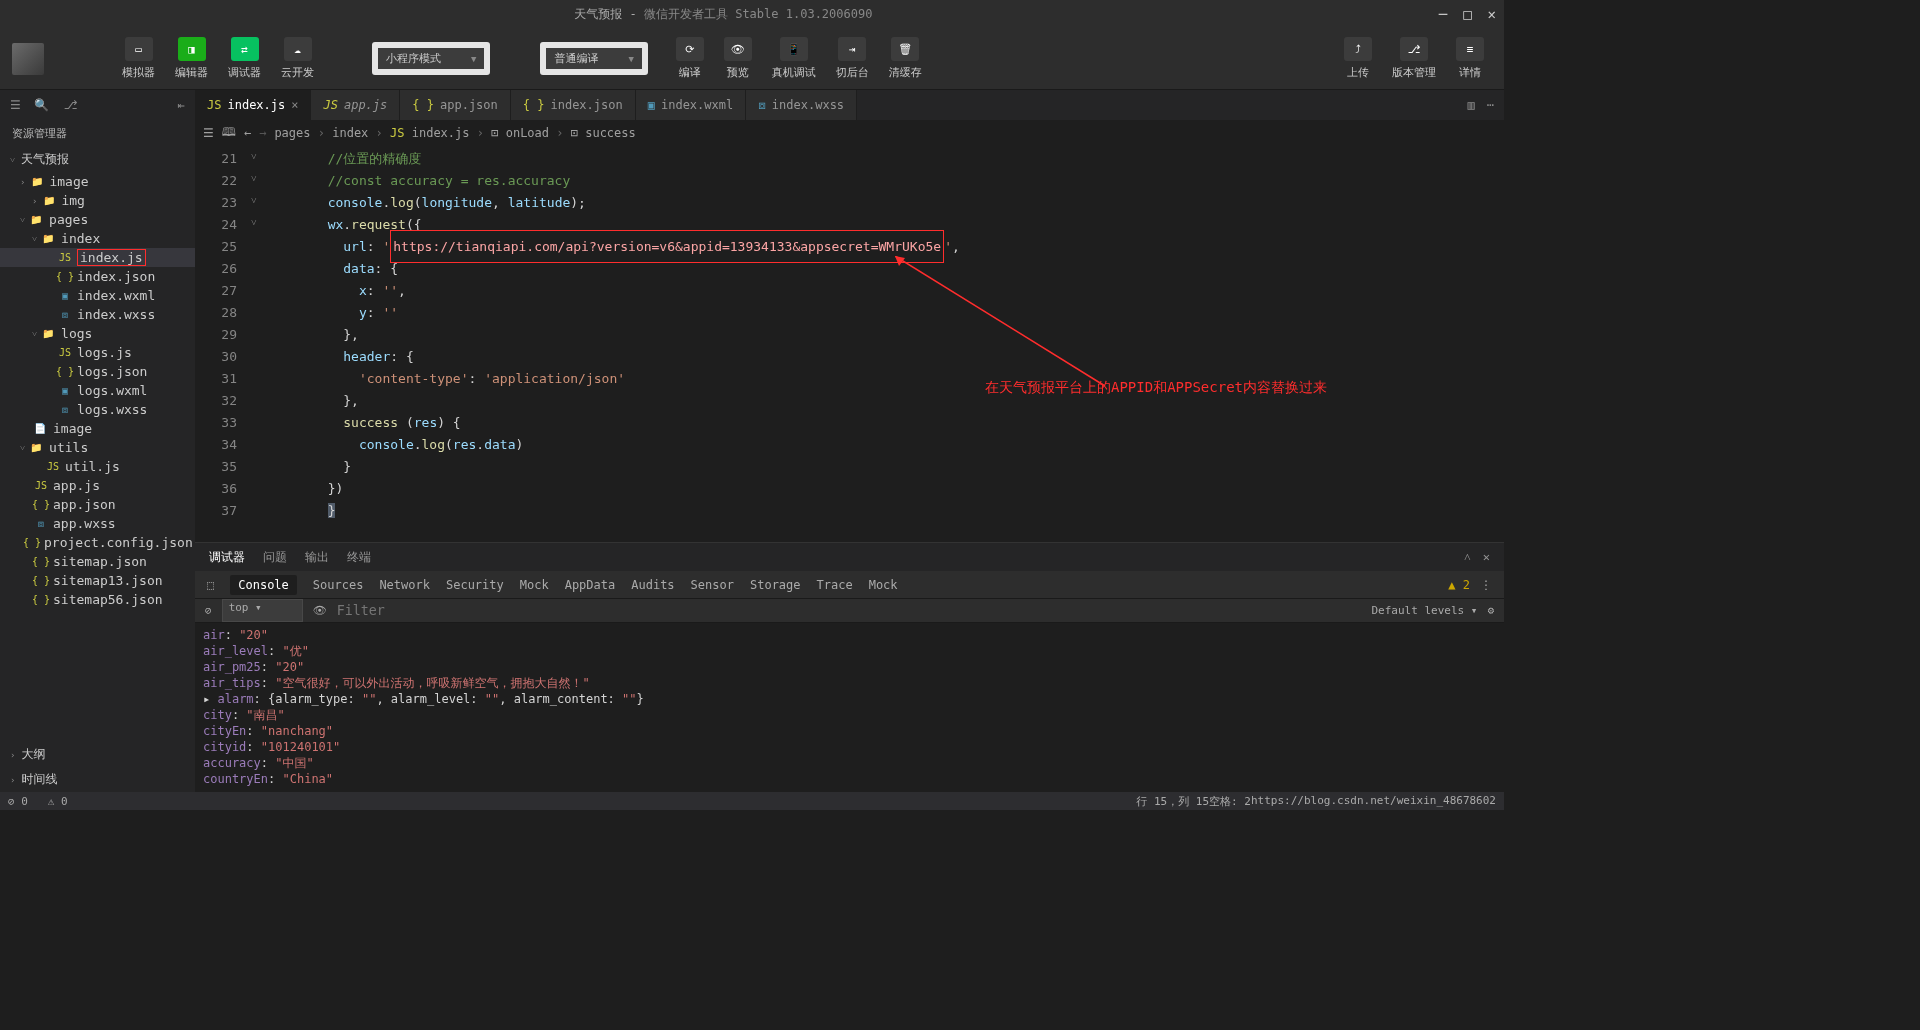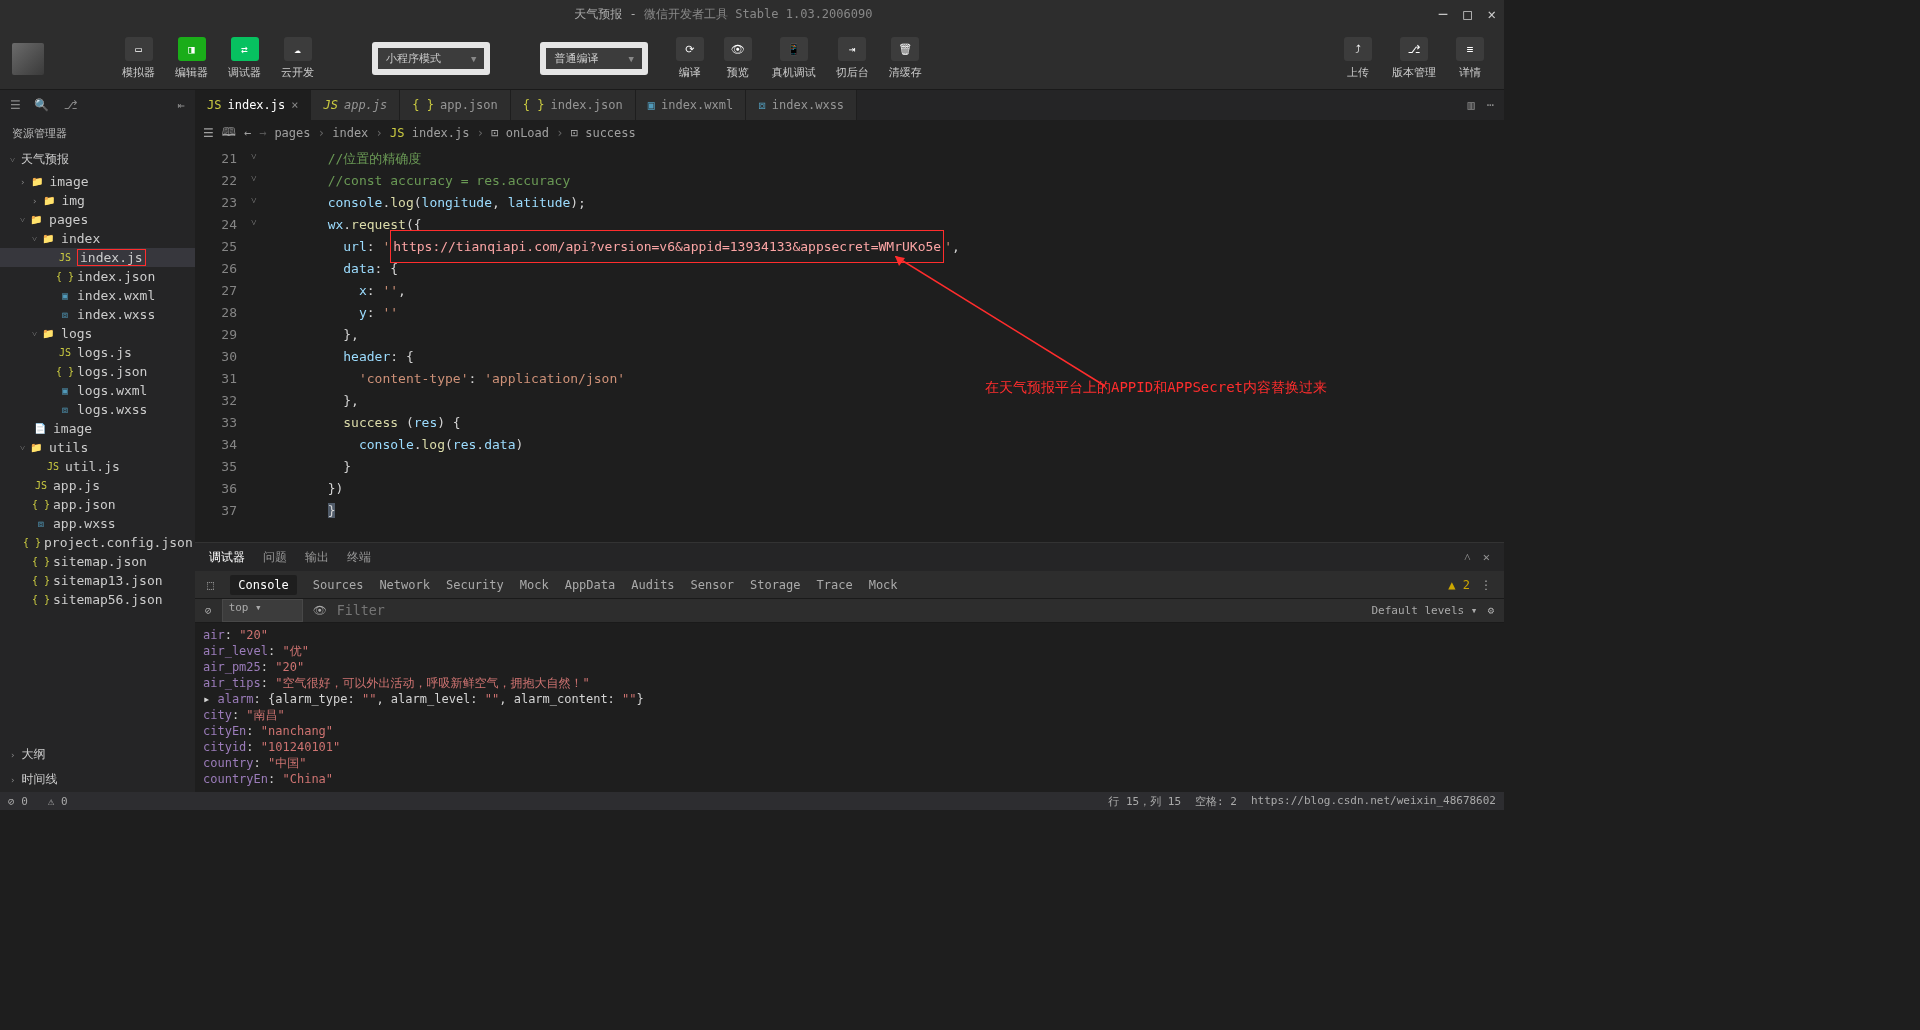--- a/index.html
+++ b/index.html
@@ -63,21 +63,21 @@
 .devtabs .dt.active{background:#1e1e1e;color:#fff;padding:3px 8px;border-radius:2px}
 .devtabs .rt{margin-left:auto;display:flex;gap:10px;align-items:center}
 .warn{color:#cca700}
 .console-bar{height:24px;display:flex;align-items:center;gap:10px;padding:0 10px;background:#2d2d2d;color:#aaa;font-size:11px;border-bottom:1px solid #1a1a1a}
 .console-bar input{background:transparent;border:none;color:#ccc;flex:1;outline:none}
 .console-out{flex:1;overflow:auto;font-family:Consolas,monospace;font-size:12px;line-height:16px;padding:4px 8px;color:#d4d4d4}
 .co-key{color:#9b7cba}
 .co-str{color:#ce7371}
 .co-pun{color:#d4d4d4}
 .statusbar{height:18px;background:#2d2d30;color:#aaa;font-size:11px;display:flex;align-items:center;padding:0 8px;gap:10px}
-.statusbar .rt{margin-left:auto;display:flex;gap:14px}
+.statusbar .rt{margin-left:auto;display:flex;}
 .chev{font-size:9px;color:#888}
 </style>
 </head>
 <body>
 
 <div class="titlebar">
   <div class="title-center">
     <span>天气预报</span> - <span style="color:#888">微信开发者工具 Stable 1.03.2006090</span>
   </div>
   <div class="win-controls">
@@ -423,21 +423,21 @@
       </div>
       <div class="console-out" id="cout">
           <div>  <span class="co-key">air</span><span class="co-pun">: </span><span class="co-str">"20"</span></div>
           <div>  <span class="co-key">air_level</span><span class="co-pun">: </span><span class="co-str">"优"</span></div>
           <div>  <span class="co-key">air_pm25</span><span class="co-pun">: </span><span class="co-str">"20"</span></div>
           <div>  <span class="co-key">air_tips</span><span class="co-pun">: </span><span class="co-str">"空气很好，可以外出活动，呼吸新鲜空气，拥抱大自然！"</span></div>
           <div>▸ <span class="co-key">alarm</span><span class="co-pun">: {alarm_type: </span><span class="co-str">""</span><span class="co-pun">, alarm_level: </span><span class="co-str">""</span><span class="co-pun">, alarm_content: </span><span class="co-str">""</span><span class="co-pun">}</span></div>
           <div>  <span class="co-key">city</span><span class="co-pun">: </span><span class="co-str">"南昌"</span></div>
           <div>  <span class="co-key">cityEn</span><span class="co-pun">: </span><span class="co-str">"nanchang"</span></div>
           <div>  <span class="co-key">cityid</span><span class="co-pun">: </span><span class="co-str">"101240101"</span></div>
-          <div>  <span class="co-key">country</span><span class="co-pun">: </span><span class="co-str">"中国"</span></div>
+          <div>  <span class="co-key">accuracy</span><span class="co-pun">: </span><span class="co-str">"中国"</span></div>
           <div>  <span class="co-key">countryEn</span><span class="co-pun">: </span><span class="co-str">"China"</span></div>
         </div>
     </div>
   </div>
 </div>
 
 <div class="statusbar">
   <span id="st-l">⊘ 0 &nbsp; ⚠ 0</span>
   <div class="rt" id="st-r">
       <span>行 15，列 15</span>

